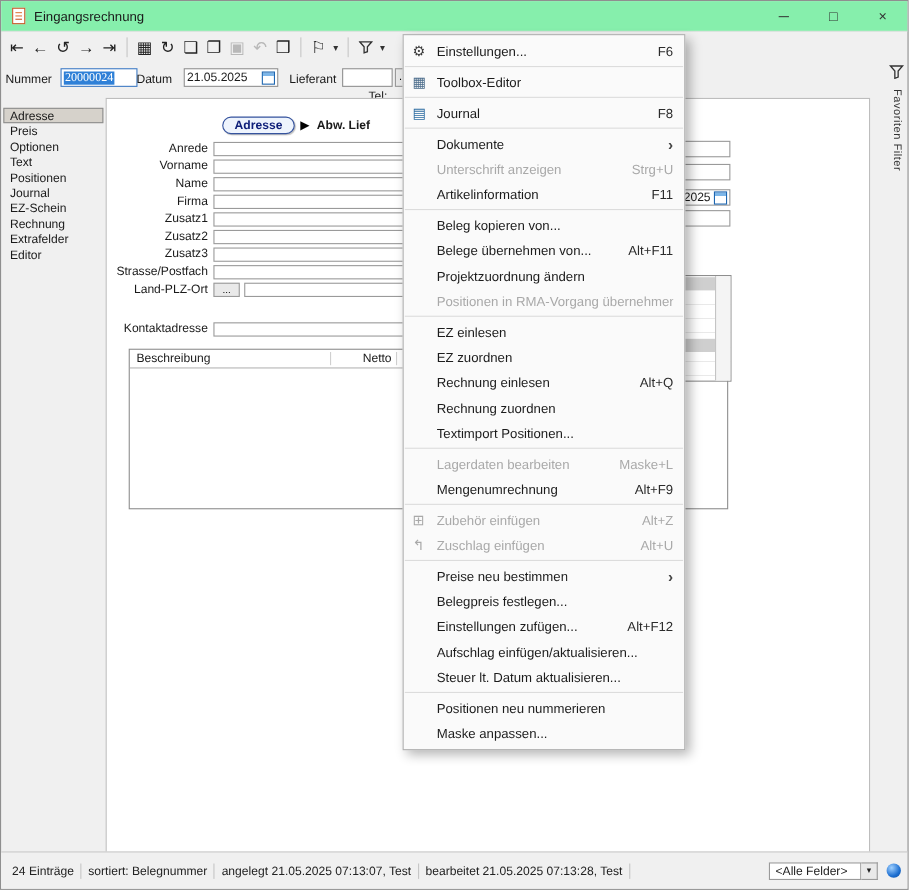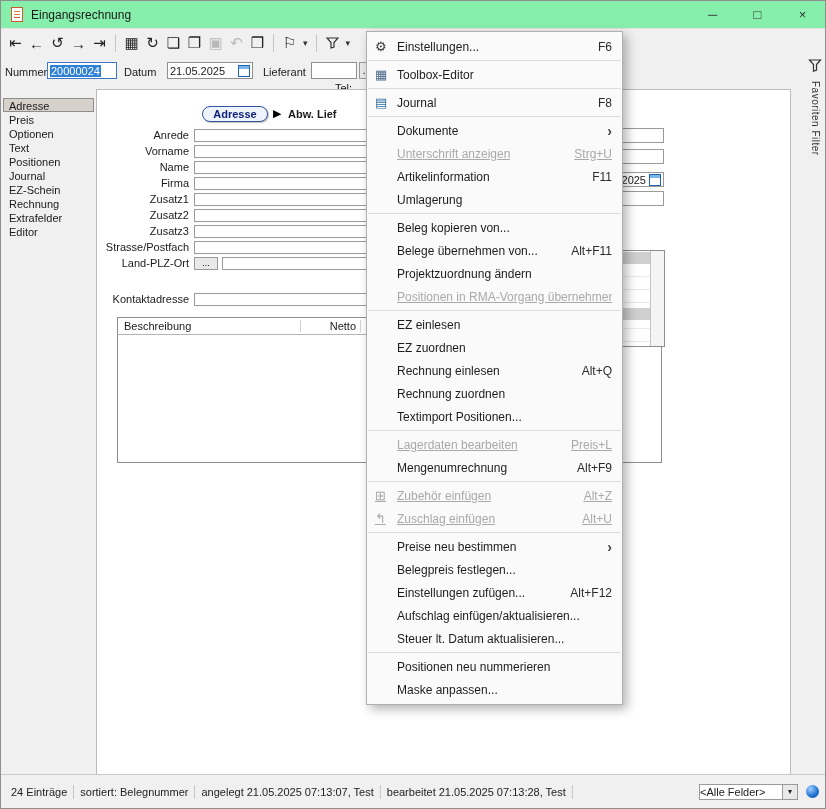--- a/index.html
+++ b/index.html
@@ -60,34 +60,34 @@
   .rlist { position:absolute; left:450px; top:160px; width:118px; height:97px; border:1px solid #8e8e8e; background:repeating-linear-gradient(#fff 0 12px, #e9e9e9 12px 13px); }
   .rlist .gray-row { position:absolute; left:1px; width:101px; height:12px; background:#cfcfcf; }
   .rlist .scroll-col { position:absolute; right:0; top:0; width:14px; height:100%; background:#f4f4f4; border-left:1px solid #c4c4c4; }
   
   .cmenu { position:absolute; left:365px; top:30px; width:257px; background:#fafafa; border:1px solid #b0b0b0; box-shadow:4px 4px 10px rgba(0,0,0,.3); padding:3px 0; z-index:50; }
   .m-item { display:flex; align-items:center; height:23px; padding:0 10px 0 8px; font-size:12px; color:#1c1c1c; white-space:nowrap; }
   .m-ico { width:22px; font-size:13px; color:#3c3c3c; flex:0 0 22px; }
   .m-label { flex:0 1 auto; overflow:hidden; }
   .m-shortcut { margin-left:auto; padding-left:10px; color:#2b2b2b; }
   .m-sub { margin-left:auto; font-size:14px; font-weight:bold; color:#444; }
-  .m-item.dis, .m-item.dis .m-shortcut, .m-item.dis .m-ico { color:#a9a9a9;text-decoration:underline; }
+  .m-item.dis, .m-item.dis .m-shortcut, .m-item.dis .m-ico { color:#a9a9a9; }
   .m-sep { border-top:1px solid #dcdcdc; margin:2px 1px; }
   [data-name="journal-icon"] { color:#2d6ca2; }
   [data-name="toolbox-icon"] { color:#4a6b8a; }
   
   .fav-strip { position:absolute; left:803px; top:58px; width:22px; display:flex; flex-direction:column; align-items:center; }
   .fav-label { writing-mode:vertical-rl; font-size:10px; color:#333; margin-top:6px; letter-spacing:.5px; }
   
   .statusbar { position:absolute; left:0; bottom:0; width:100%; height:34px; background:#f0f0f0; border-top:1px solid #c9c9c9; display:flex; align-items:center; font-size:11px; color:#222; padding:0 6px 0 4px; }
   .sb-seg { padding:0 6px; white-space:nowrap; }
   .sb-sep { width:1px; height:14px; background:#c6c6c6; }
   .sb-spacer { flex:1; }
   .combo { display:flex; height:16px; }
-  .combo .cval { width:84px; background:#fff; border:1px solid #9a9a9a; font-size:11px; padding:1px 0; white-space:nowrap; overflow:hidden; }
+  .combo .cval { width:84px; background:#fff; border:1px solid #9a9a9a; font-size:11px; padding:1px 5px; white-space:nowrap; overflow:hidden; }
   .combo .carr { width:15px; background:#e9e9e9; border:1px solid #9a9a9a; border-left:none; font-size:8px; display:flex; align-items:center; justify-content:center; }
   .globe { width:13px; height:13px; border-radius:50%; margin-left:8px; background:radial-gradient(circle at 35% 30%, #9fd0ff, #1d6fd1 60%, #0c4a9e); }
 </style>
 </head>
 <body>
 
 <div class="window" data-name="app-window">
 
   <div class="titlebar" data-name="title-bar">
     <span class="app-ico" data-name="app-icon"></span>
@@ -148,21 +148,21 @@
           <svg width="13" height="12" viewBox="0 0 13 12">
             <path d="M1 1h11L8 5.5V10l-3 1V5.5Z" fill="none" stroke="#333" stroke-width="1.2"></path>
           </svg>
         </span>
       </span>
       <span class="tb-dd" data-name="filter-dropdown-arrow">▾</span>
     </div>
 
   <div class="hdr" data-name="record-header">
     <span class="lab" style="left:4px; top:8px;" data-name="nummer-label">Nummer</span>
-    <div class="tbox focus" style="left:46px; top:4px; width:70px;" data-name="nummer-field">
+    <div class="tbox focus" style="left:54px; top:4px; width:70px;font-family:Liberation Serif, serif;" data-name="nummer-field">
       <span class="sel-text" data-name="nummer-value">20000024</span>
     </div>
     <span class="lab" style="left:123px; top:8px;" data-name="datum-label">Datum</span>
     <div class="tbox" style="left:166px; top:4px; width:86px;" data-name="datum-field">
       <span data-name="datum-value">21.05.2025</span>
       <span class="cal-ico" data-name="calendar-icon"></span>
     </div>
     <span class="lab" style="left:262px; top:8px;" data-name="lieferant-label">Lieferant</span>
     <input class="plain" style="left: 310px; top: 4px; width: 46px;" data-name="lieferant-field">
     <button class="dots-btn" style="left:358px; top:4px;" data-name="lieferant-browse-button">...</button>
@@ -280,24 +280,20 @@
       <div class="m-item dis" data-name="menu-item-unterschrift-anzeigen">
         <span class="m-ico" data-name="icon-spacer"></span>
         <span class="m-label" data-name="menu-item-label">Unterschrift anzeigen</span>
         <span class="m-shortcut" data-name="menu-item-shortcut">Strg+U</span>
       </div>
       <div class="m-item" data-name="menu-item-artikelinformation">
         <span class="m-ico" data-name="icon-spacer"></span>
         <span class="m-label" data-name="menu-item-label">Artikelinformation</span>
         <span class="m-shortcut" data-name="menu-item-shortcut">F11</span>
       </div>
-      <div class="m-item" data-name="menu-item-umlagerung">
-        <span class="m-ico" data-name="icon-spacer"></span>
-        <span class="m-label" data-name="menu-item-label">Umlagerung</span>
-      </div>
       <div class="m-sep" data-name="menu-separator"></div>
       <div class="m-item" data-name="menu-item-beleg-kopieren-von">
         <span class="m-ico" data-name="icon-spacer"></span>
         <span class="m-label" data-name="menu-item-label">Beleg kopieren von...</span>
       </div>
       <div class="m-item" data-name="menu-item-belege-übernehmen-von">
         <span class="m-ico" data-name="icon-spacer"></span>
         <span class="m-label" data-name="menu-item-label">Belege übernehmen von...</span>
         <span class="m-shortcut" data-name="menu-item-shortcut">Alt+F11</span>
       </div>
@@ -328,21 +324,21 @@
         <span class="m-label" data-name="menu-item-label">Rechnung zuordnen</span>
       </div>
       <div class="m-item" data-name="menu-item-textimport-positionen">
         <span class="m-ico" data-name="icon-spacer"></span>
         <span class="m-label" data-name="menu-item-label">Textimport Positionen...</span>
       </div>
       <div class="m-sep" data-name="menu-separator"></div>
       <div class="m-item dis" data-name="menu-item-lagerdaten-bearbeiten">
         <span class="m-ico" data-name="icon-spacer"></span>
         <span class="m-label" data-name="menu-item-label">Lagerdaten bearbeiten</span>
-        <span class="m-shortcut" data-name="menu-item-shortcut">Preis+L</span>
+        <span class="m-shortcut" data-name="menu-item-shortcut">Maske+L</span>
       </div>
       <div class="m-item" data-name="menu-item-mengenumrechnung">
         <span class="m-ico" data-name="icon-spacer"></span>
         <span class="m-label" data-name="menu-item-label">Mengenumrechnung</span>
         <span class="m-shortcut" data-name="menu-item-shortcut">Alt+F9</span>
       </div>
       <div class="m-sep" data-name="menu-separator"></div>
       <div class="m-item dis" data-name="menu-item-zubehör-einfügen">
         <span class="m-ico" data-name="insert-page-icon">⊞</span>
         <span class="m-label" data-name="menu-item-label">Zubehör einfügen</span>

